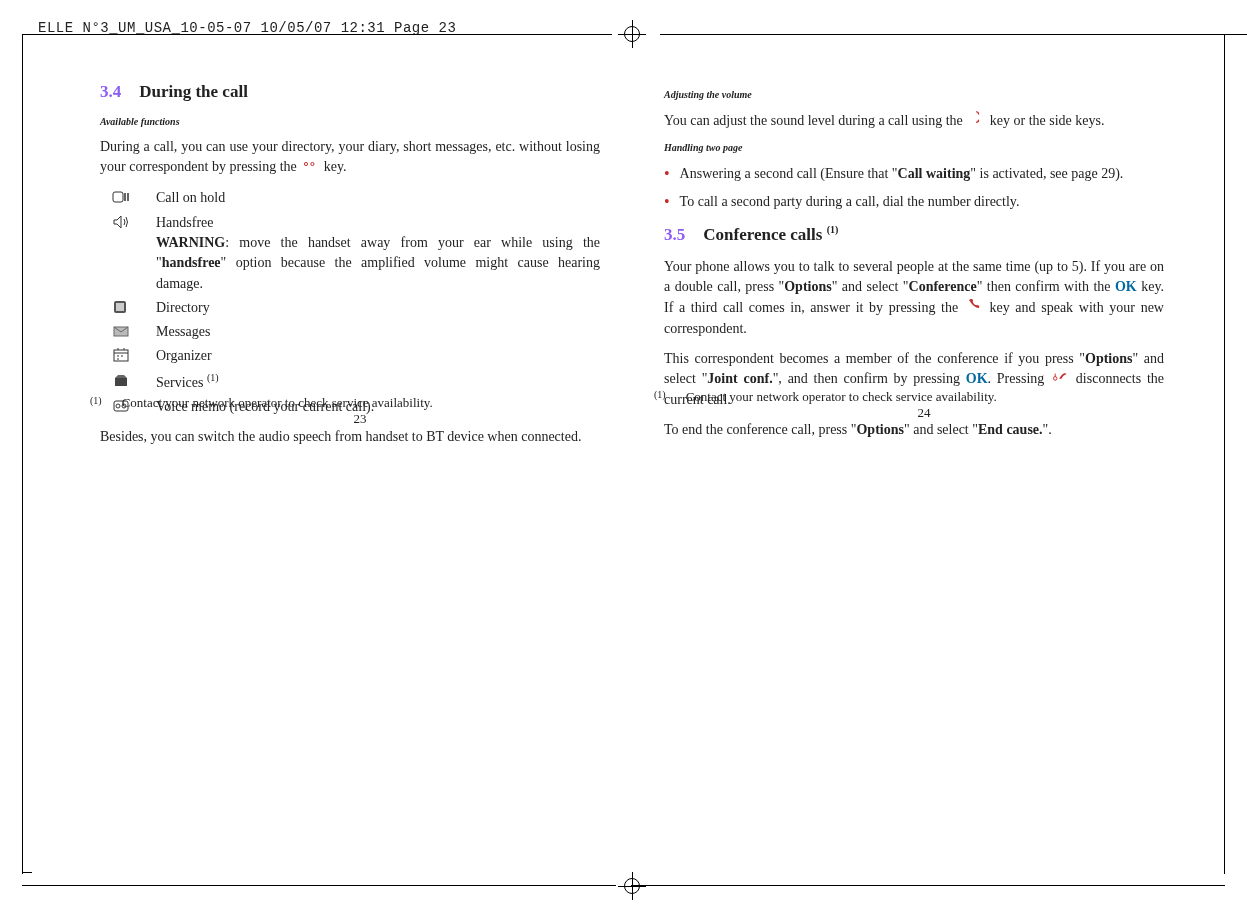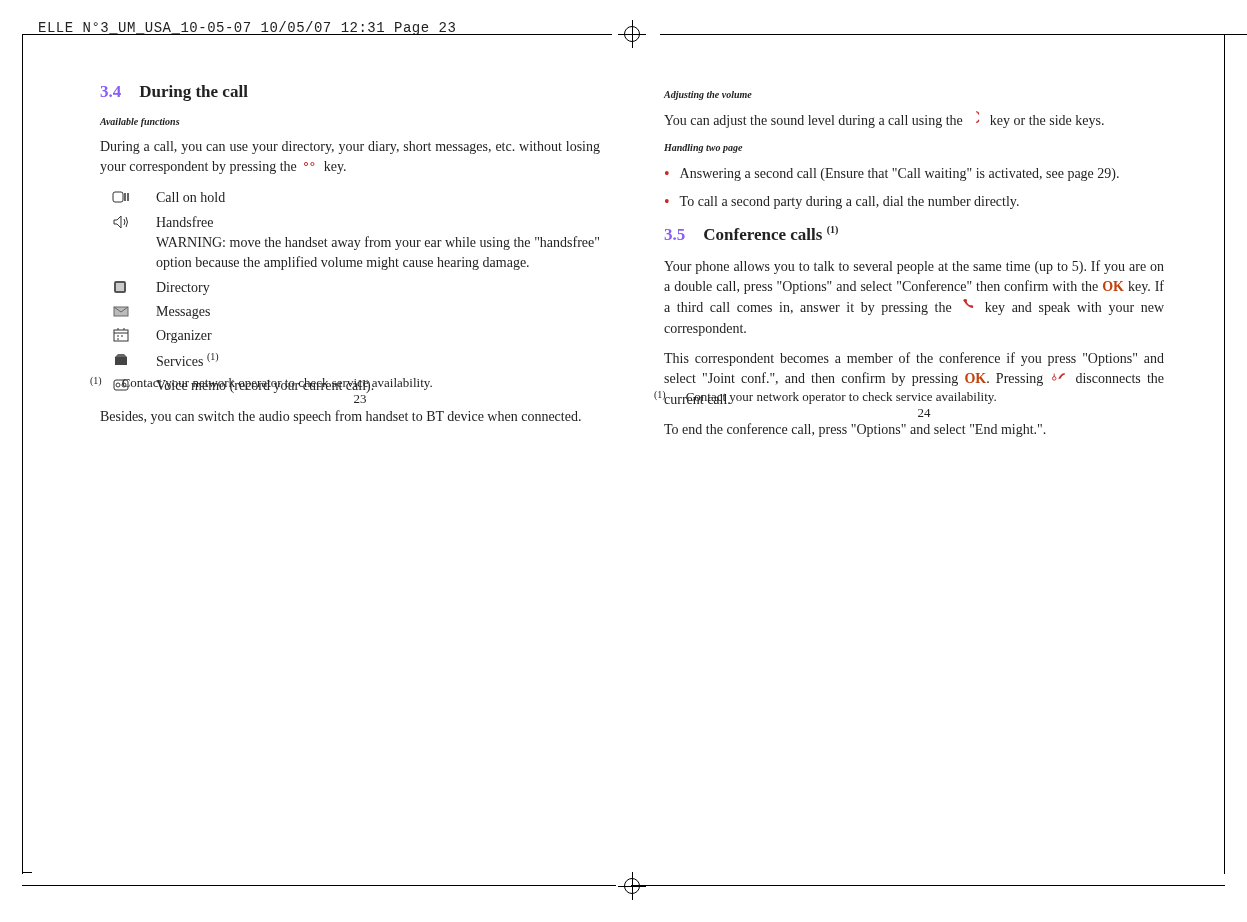--- a/index.html
+++ b/index.html
@@ -105,22 +105,22 @@
   }
   h3 {
     font-size: 10px;
     font-weight: bold;
     margin-top: 8px;
     margin-bottom: 8px;
     font-style: italic;
   }
   p { margin-bottom: 10px; text-align: justify; }
   .sup { font-size: 10px; vertical-align: super; }
-  .bold { font-weight: normal; }
-  .red { color: #c2410c; font-weight: bold; }
+  .bold { font-weight: bold; }
+  .red { color: #0369a1; font-weight: bold; }
 
   .func-list {
     margin: 6px 0 10px 0;
   }
   .func-row {
     display: flex;
     align-items: flex-start;
     margin-bottom: 4px;
   }
   .func-icon {
@@ -324,21 +324,21 @@
 
   <p>
     <span>This correspondent becomes a member of the conference if you press "</span><span class="bold">Options</span><span>" and select "</span><span class="bold">Joint conf.</span><span>", and then confirm by pressing </span><span class="red">OK</span><span>. Pressing </span><span class="inline-icon"><svg viewBox="0 0 20 14">
           <circle cx="4" cy="10" r="2.2" fill="none" stroke="#c82b2b" stroke-width="1.2"></circle>
           <path d="M4 8 v-4" stroke="#c82b2b" stroke-width="1.2"></path>
           <path d="M9 10 q5 -8 9 -6 q-1 2 -3 2 q-2 2 -3 4 q-1 1 -3 0" fill="#c82b2b"></path>
         </svg></span><span> disconnects the current call.</span>
   </p>
 
   <p>
-    <span>To end the conference call, press "</span><span class="bold">Options</span><span>" and select "</span><span class="bold">End might.</span><span>".</span>
+    <span>To end the conference call, press "</span><span class="bold">Options</span><span>" and select "</span><span class="bold">End cause.</span><span>".</span>
   </p>
 
   <div class="footnote">
     <span class="fn-mark">(1)</span>
     <span>Contact your network operator to check service availability.</span>
   </div>
   <div class="pagenum">24</div>
 </div>
 
 </body></html>

